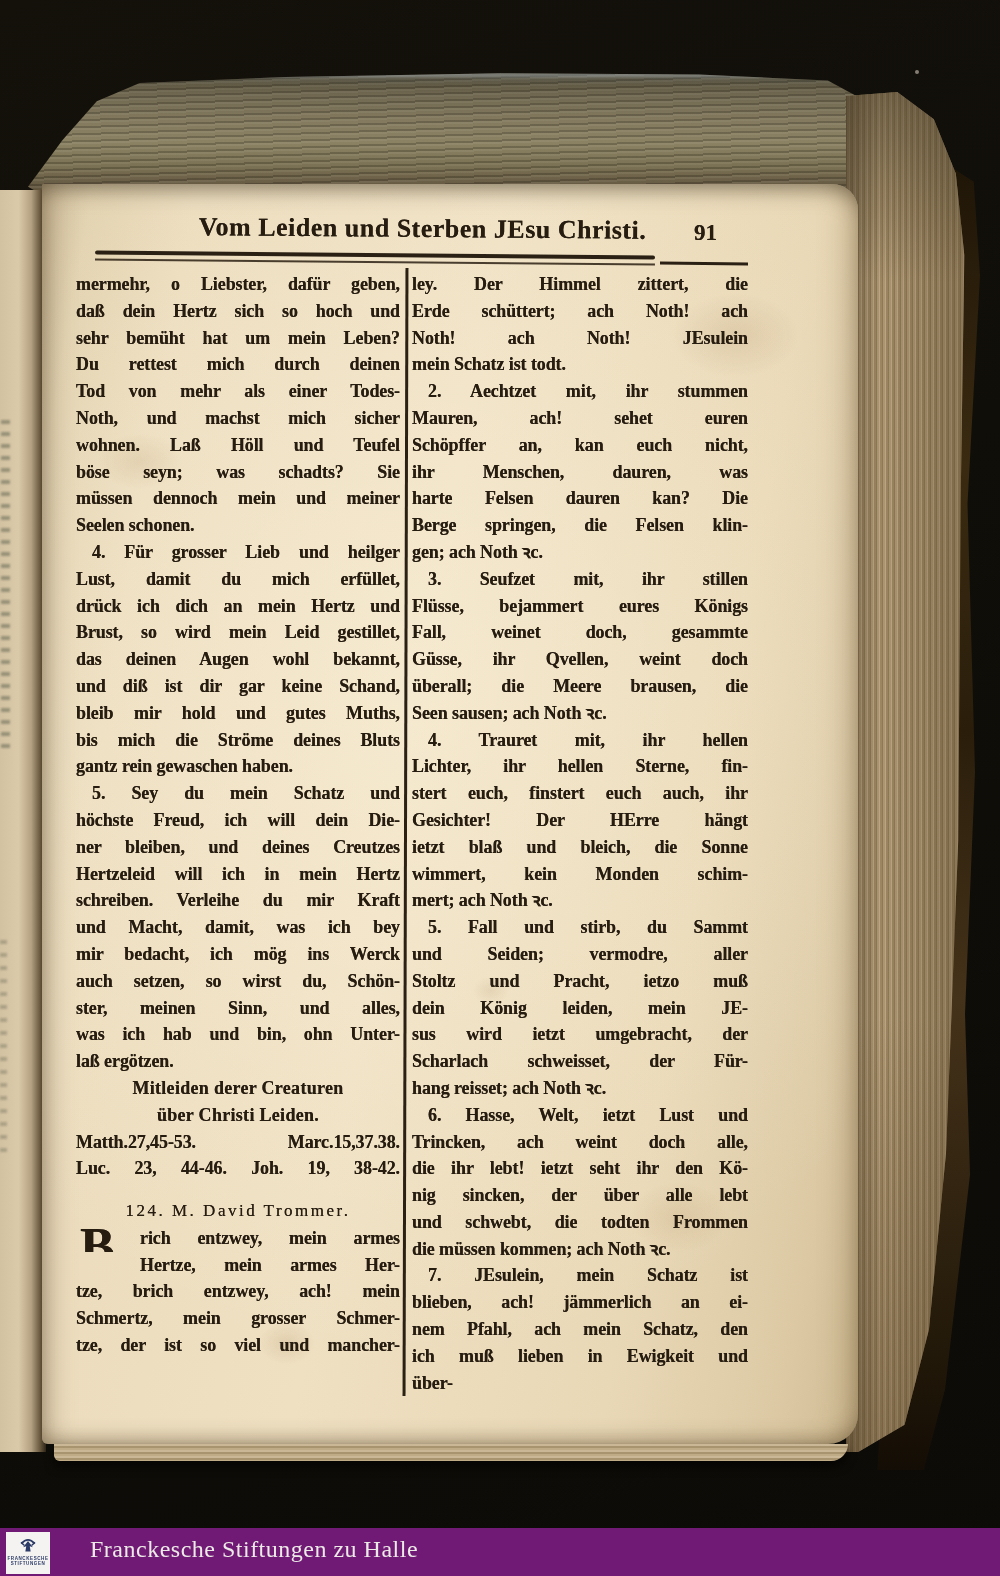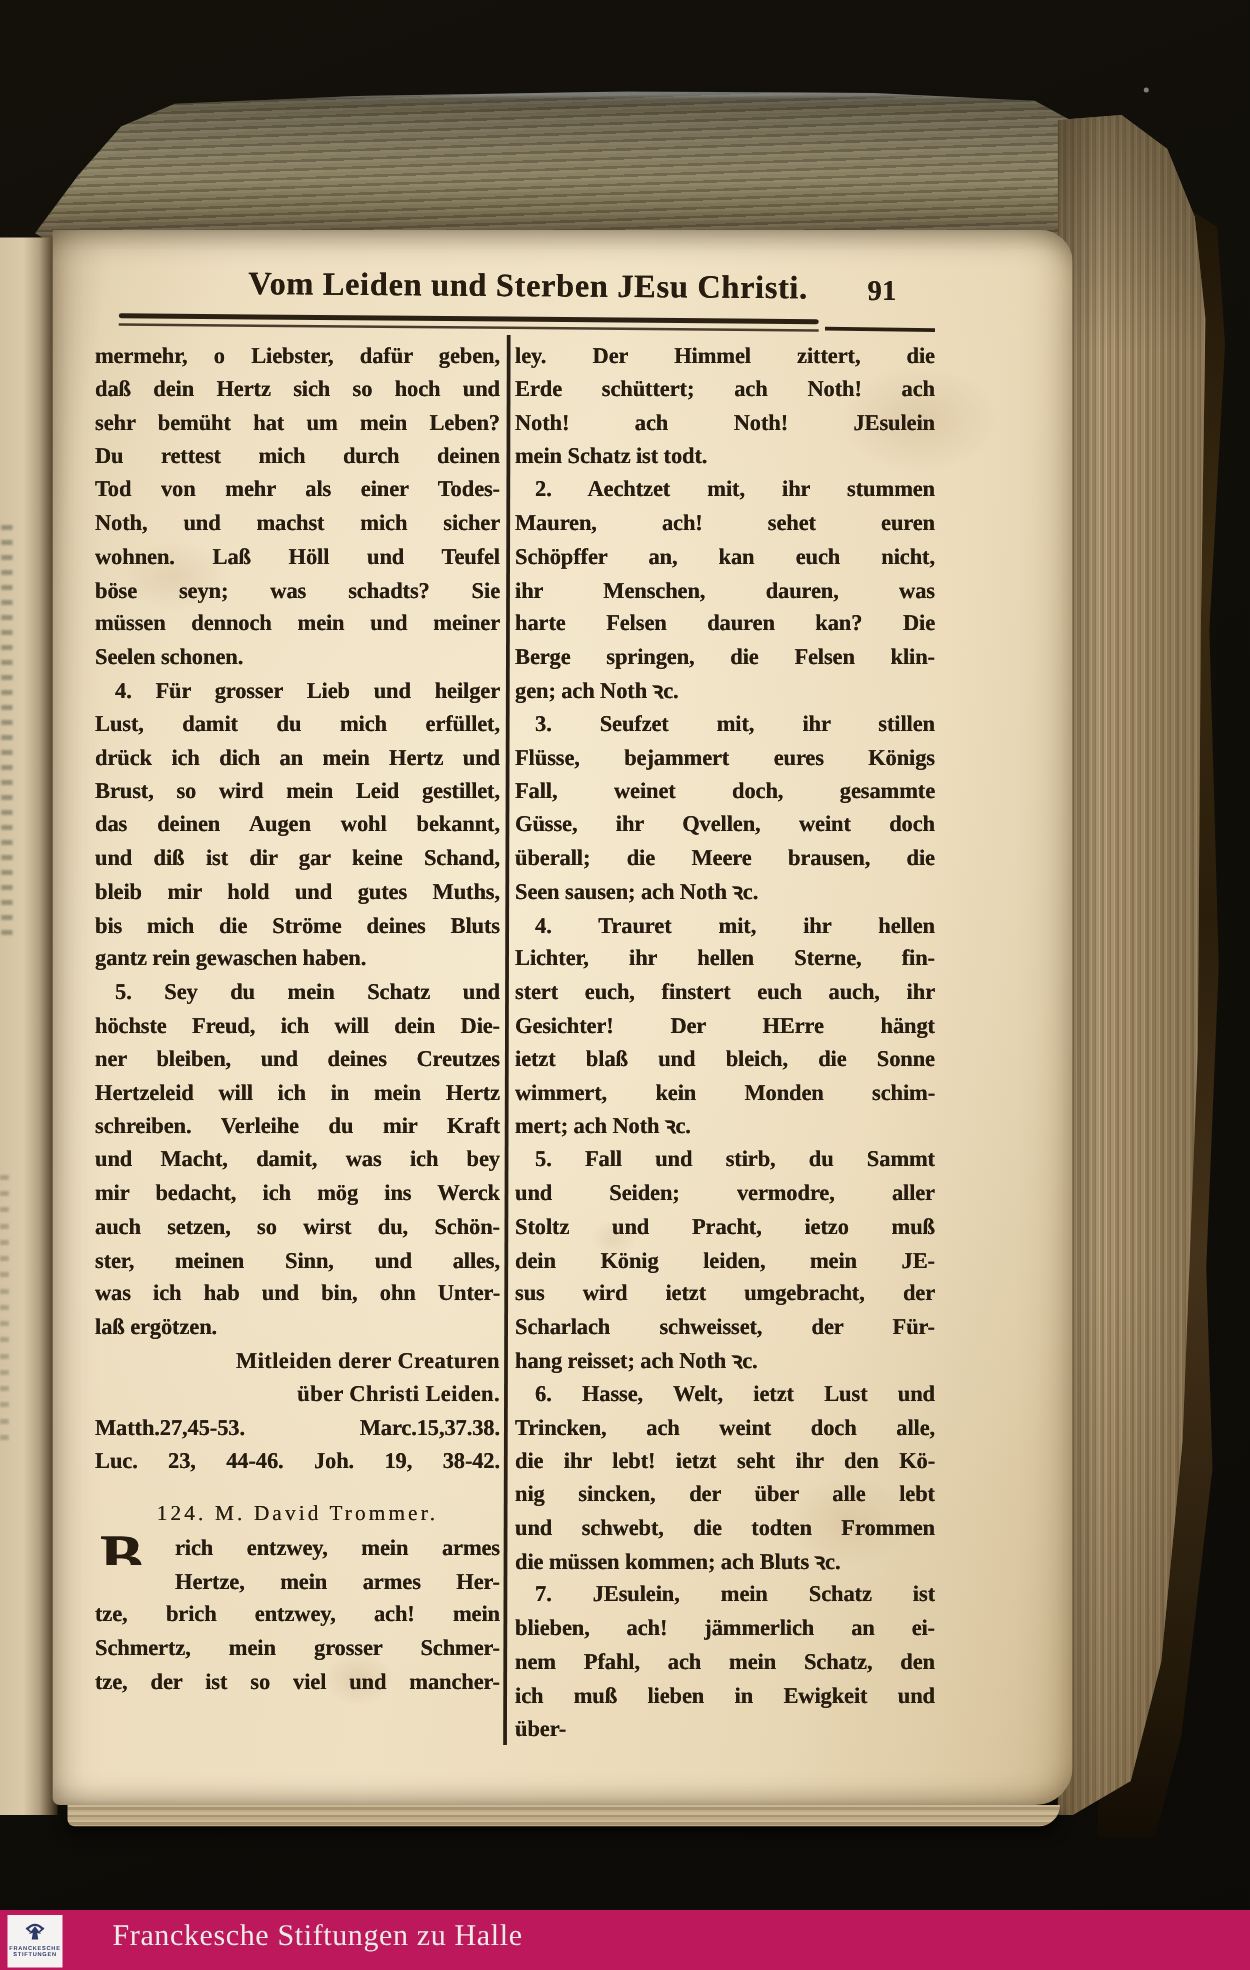--- a/index.html
+++ b/index.html
@@ -78,29 +78,29 @@
   .rule-main .thin{height:2px;margin-top:4px;background:#2a2013;opacity:.85;}
   .rule-short{left:660px;top:262px;width:88px;height:3px;background:#2a2013;transform:rotate(.8deg);}
   .divider{left:404px;top:268px;width:2.5px;height:1128px;background:#2a2013;transform:rotate(.15deg);}
   .col{--lh:26.8px;font-size:18px;font-weight:bold;line-height:var(--lh);letter-spacing:-.1px;}
   .col-left{left:76px;top:271px;width:324px;}
   .col-right{left:412px;top:271px;width:336px;}
   .line{height:var(--lh);overflow:hidden;position:relative;}
   .line.j{text-align:justify;text-align-last:justify;}
   .line.ind{text-indent:16px;}
   .line.pl{text-align:left;}
-  .line.hc{text-align:right;font-weight:bold;letter-spacing:.3px;}
+  .line.hc{text-align:center;font-weight:bold;letter-spacing:.3px;}
   .line.rc{text-align:center;font-family:"Liberation Serif",serif;font-weight:normal;
            letter-spacing:2.5px;font-size:17px;margin-top:16px;}
   .line.dpad{padding-left:64px;}
   .line.cw{padding-right:30px;}
   .dropcap{position:absolute;left:4px;top:-3px;font-size:52px;line-height:50px;font-weight:bold;}
   
   .footer-bar{position:absolute;left:0;top:1528px;width:1000px;height:48px;
-    background:#be185d;z-index:10;}
+    background:#701a75;z-index:10;}
   .footer-label{position:absolute;left:90px;top:8px;font-size:24px;color:#eceae6;
     font-family:"Liberation Serif",serif;letter-spacing:.5px;}
   .logo-box{position:absolute;left:6px;top:4px;width:44px;height:42px;background:#f4f3f1;
     display:flex;flex-direction:column;align-items:center;justify-content:flex-start;
     padding-top:2px;box-sizing:border-box;cursor:pointer;}
   .logo-box svg{display:block;}
   .logo-text{font-family:"Liberation Sans",sans-serif;font-size:4.5px;line-height:5px;
     color:#2b3a66;letter-spacing:.6px;text-align:center;font-weight:bold;}
 </style>
 </head>
@@ -198,21 +198,21 @@
     <div class="line j">Stoltz und Pracht, ietzo muß</div>
     <div class="line j">dein König leiden, mein JE-</div>
     <div class="line j">sus wird ietzt umgebracht, der</div>
     <div class="line j">Scharlach schweisset, der Für-</div>
     <div class="line pl">hang reisset; ach Noth ꝛc.</div>
     <div class="line j ind">6. Hasse, Welt, ietzt Lust und</div>
     <div class="line j">Trincken, ach weint doch alle,</div>
     <div class="line j">die ihr lebt! ietzt seht ihr den Kö-</div>
     <div class="line j">nig sincken, der über alle lebt</div>
     <div class="line j">und schwebt, die todten Frommen</div>
-    <div class="line pl">die müssen kommen; ach Bluts ꝛc.</div>
+    <div class="line pl">die müssen kommen; ach Noth ꝛc.</div>
     <div class="line j ind">7. JEsulein, mein Schatz ist</div>
     <div class="line j">blieben, ach! jämmerlich an ei-</div>
     <div class="line j">nem Pfahl, ach mein Schatz, den</div>
     <div class="line j">ich muß lieben in Ewigkeit und</div>
     <div class="line cw">über-</div>
   </div>
 
 <div class="footer-bar">
   <div class="logo-box">
     <span>

